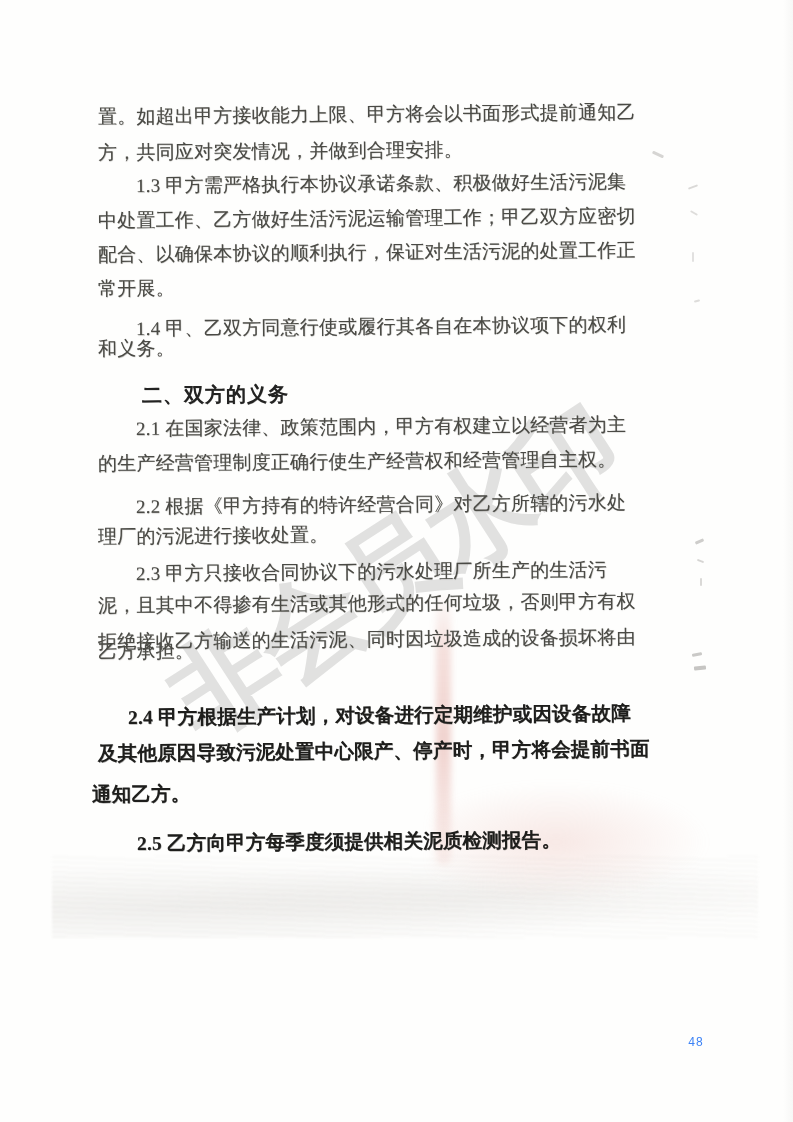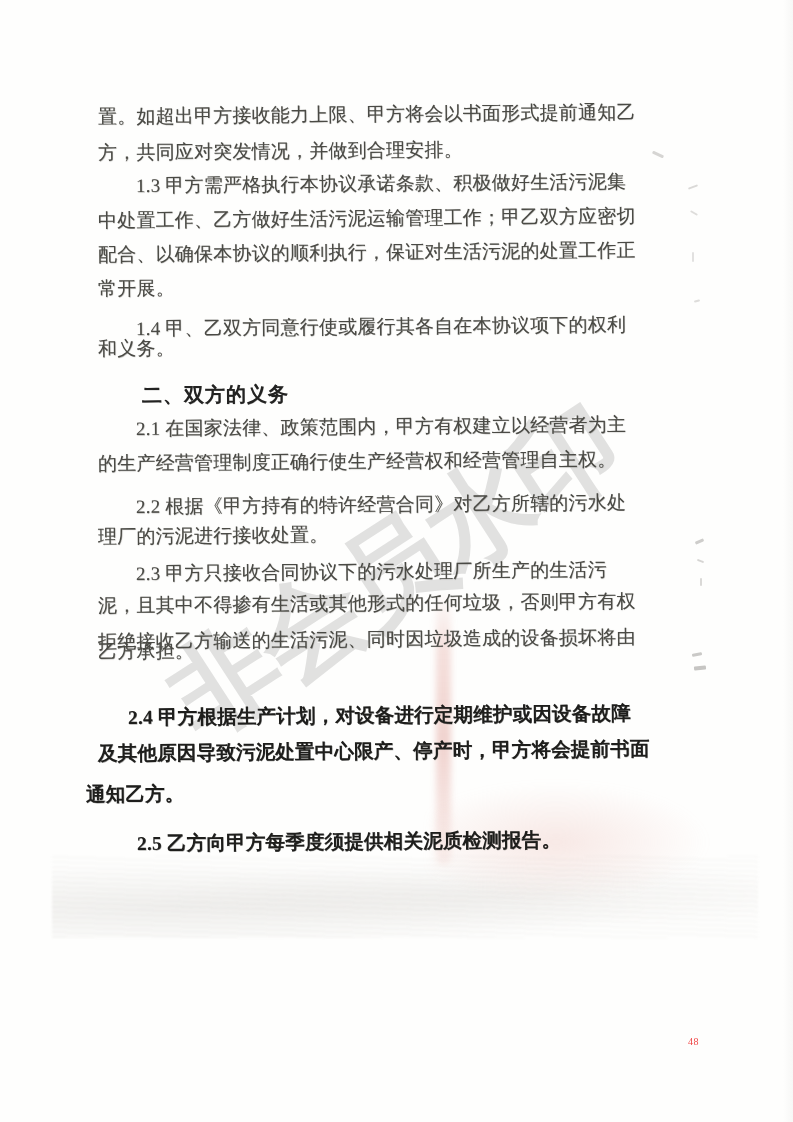--- a/index.html
+++ b/index.html
@@ -57,23 +57,23 @@
     font-family: "Liberation Sans", "DejaVu Sans", sans-serif;
     text-shadow: 0.3px 0.3px 0.5px rgba(40, 40, 38, 0.45);
   }
 
   
   .pagenum {
     position: absolute;
     left: 688px;
     top: 1036px;
     z-index: 3;
-    font-family: Liberation Serif, serif;
-    font-size: 10px;
-    color: #ef4444;
+    font-family: Liberation Mono, monospace;
+    font-size: 12px;
+    color: #3b82f6;
     letter-spacing: 0.5px;
   }
 
   
   .crease {
     position: absolute;
     left: 436px;
     top: 590px;
     width: 15px;
     height: 275px;
@@ -149,21 +149,21 @@
   <div class="line" style="top:416px; left:136px;">2.1 在国家法律、政策范围内，甲方有权建立以经营者为主</div>
   <div class="line" style="top:451px; left:98px;">的生产经营管理制度正确行使生产经营权和经营管理自主权。</div>
   <div class="line" style="top:494px; left:136px;">2.2 根据《甲方持有的特许经营合同》对乙方所辖的污水处</div>
   <div class="line" style="top:524px; left:98px;">理厂的污泥进行接收处置。</div>
   <div class="line" style="top:561px; left:136px;">2.3 甲方只接收合同协议下的污水处理厂所生产的生活污</div>
   <div class="line" style="top:593px; left:98px;">泥，且其中不得掺有生活或其他形式的任何垃圾，否则甲方有权</div>
   <div class="line" style="top:629px; left:98px;">拒绝接收乙方输送的生活污泥、同时因垃圾造成的设备损坏将由</div>
   <div class="line" style="top:639px; left:98px;">乙方承担。</div>
   <div class="line bold" style="top:704px; left:128px;">2.4 甲方根据生产计划，对设备进行定期维护或因设备故障</div>
   <div class="line bold" style="top:740px; left:98px;">及其他原因导致污泥处置中心限产、停产时，甲方将会提前书面</div>
-  <div class="line bold" style="top:781px; left:86px;">通知乙方。</div>
+  <div class="line bold" style="top:781px; left:92px;">通知乙方。</div>
   <div class="line bold" style="top:830px; left:137px;">2.5 乙方向甲方每季度须提供相关泥质检测报告。</div>
 
   <div class="pagenum">48</div>
 
   <div class="crease"></div>
   <div class="blotch-pink"></div>
   <div class="texture-band"></div>
   <div class="edge-shade"></div>
 
   <div class="mark" style="left:652px; top:153px; width:12px; height:3px; transform:rotate(25deg); opacity:.5;"></div>

